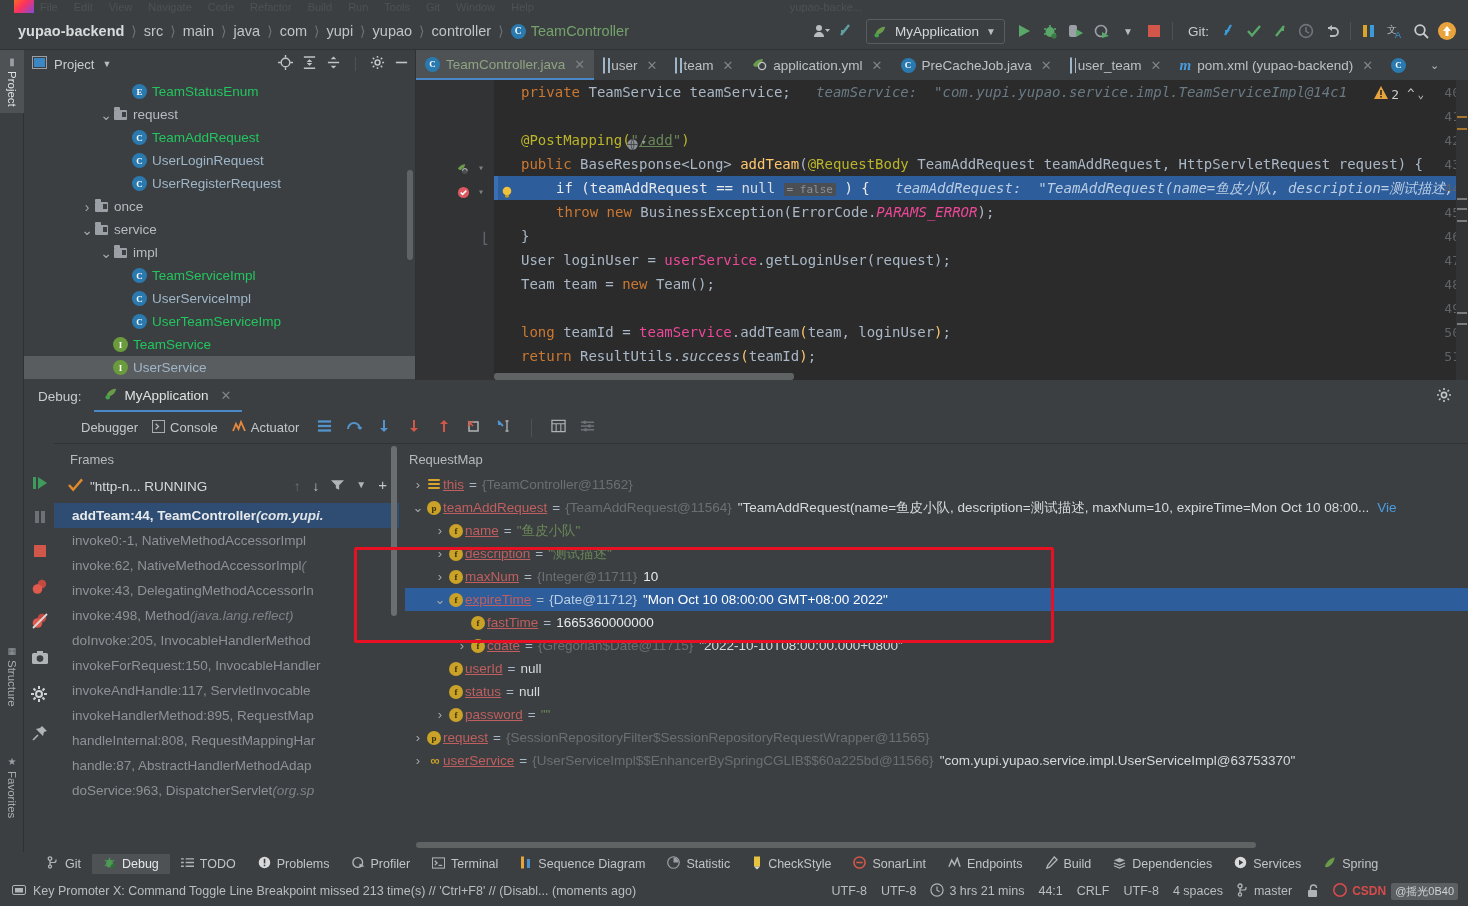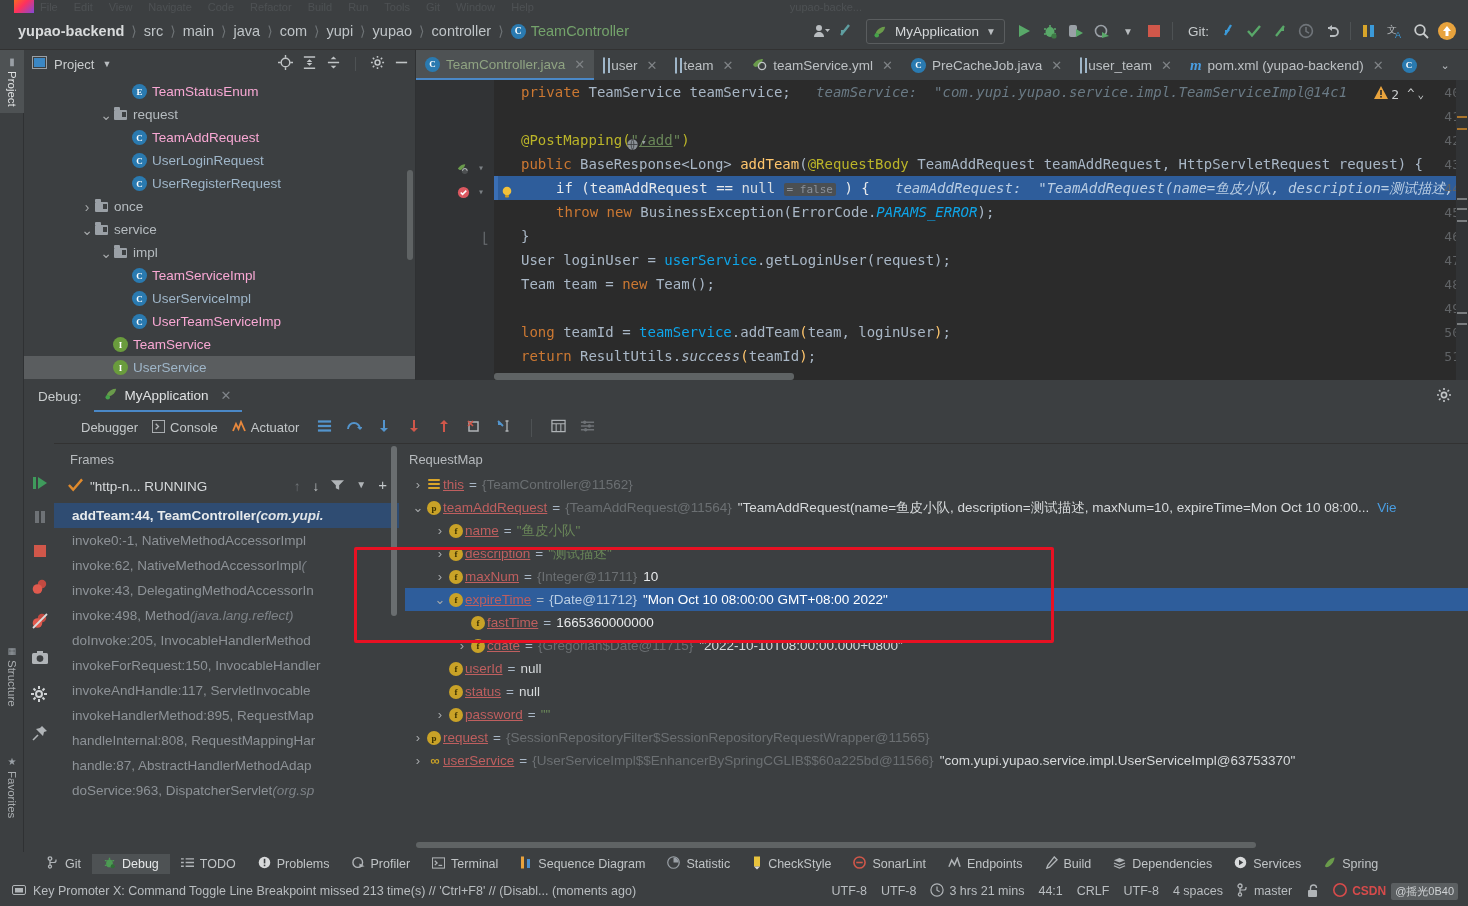--- a/index.html
+++ b/index.html
@@ -93,21 +93,21 @@
     content:""; position: absolute; right: 1px; top: 2px; width: 4px; height: 5px; background: #3c3f41;
   }
   .badge-c, .badge-i, .badge-e {
     width: 15px; height: 15px; border-radius: 50%; display: flex;
     align-items: center; justify-content: center; font-size: 9px; font-weight: bold; color: #fff;
     font-family: "Liberation Serif", serif;
   }
   .badge-c { background: #2a7ab0; }
   .badge-i { background: #6a9c3d; }
   .badge-e { background: #2a7ab0; }
-  .tlabel.green { color: #f9a8d4; }
+  .tlabel.green { color: #22c55e; }
   .tlabel.blue  { color: #9fb6c9; }
   .tlabel.plain { color: #b6bcc0; }
   .trow.sel { background: #5a5d5f; }
   .pp-scroll {
     position: absolute; right: 2px; top: 120px; width: 6px; height: 90px;
     background: #5f6364; border-radius: 3px;
   }
 
   
   .editor-wrap { position: absolute; top: 50px; left: 416px; width: 1052px; height: 330px; background: #2b2b2b; }
@@ -132,21 +132,21 @@
   }
   .lnum { position: absolute; right: 8px; font-size: 13px; color: #606366; font-family: "DejaVu Sans Mono", monospace; }
   .codeline {
     position: absolute; left: 78px; white-space: pre; font-size: 14px; line-height: 24px;
     font-family: "DejaVu Sans Mono", monospace;
   }
   .hl-line { position: absolute; left: 78px; right: 0; height: 24px; background: #2e5d9b; }
   .hl-gutterbar { position: absolute; left: 78px; width: 4px; height: 24px; background: #3a6fb5; }
   .kw { color: #cc7832; }
   .typ { color: #a9b7c6; }
-  .fld { color: #0ea5e9; text-align: center; }
+  .fld { color: #ec4899; text-align: center; }
   .str { color: #6a8759; }
   .mth { color: #ffc66d; }
   .ann { color: #bbb529; }
   .hint { color: #6a7a85; font-style: italic; }
   .hint-sel { color: #b9cde3; font-style: italic; }
   .onwhite { color: #a9b7c6; }
   .inlay {
     background: #4b4f52; color: #8b9199; font-size: 11px; padding: 0 3px; border-radius: 2px;
   }
   .warn-badge {
@@ -571,21 +571,21 @@
         <div class="etab">
           <span><span class="tabicon-grid"></span></span>
           <span>team</span>
           <span class="x">✕</span>
         </div>
         <div class="etab">
           <span><svg width="16" height="14" viewBox="0 0 16 14">
               <path d="M2 8c2-4 6-6 10-6-1 5-5 8-8 8z" fill="#6a9b4b"></path>
               <circle cx="11" cy="9" r="3.6" fill="none" stroke="#c0c4c6" stroke-width="1.4"></circle>
             </svg></span>
-          <span>teamService.yml</span>
+          <span>application.yml</span>
           <span class="x">✕</span>
         </div>
         <div class="etab">
           <span>
             <span class="badge-c">C</span>
           </span>
           <span>PreCacheJob.java</span>
           <span class="x">✕</span>
         </div>
         <div class="etab">

